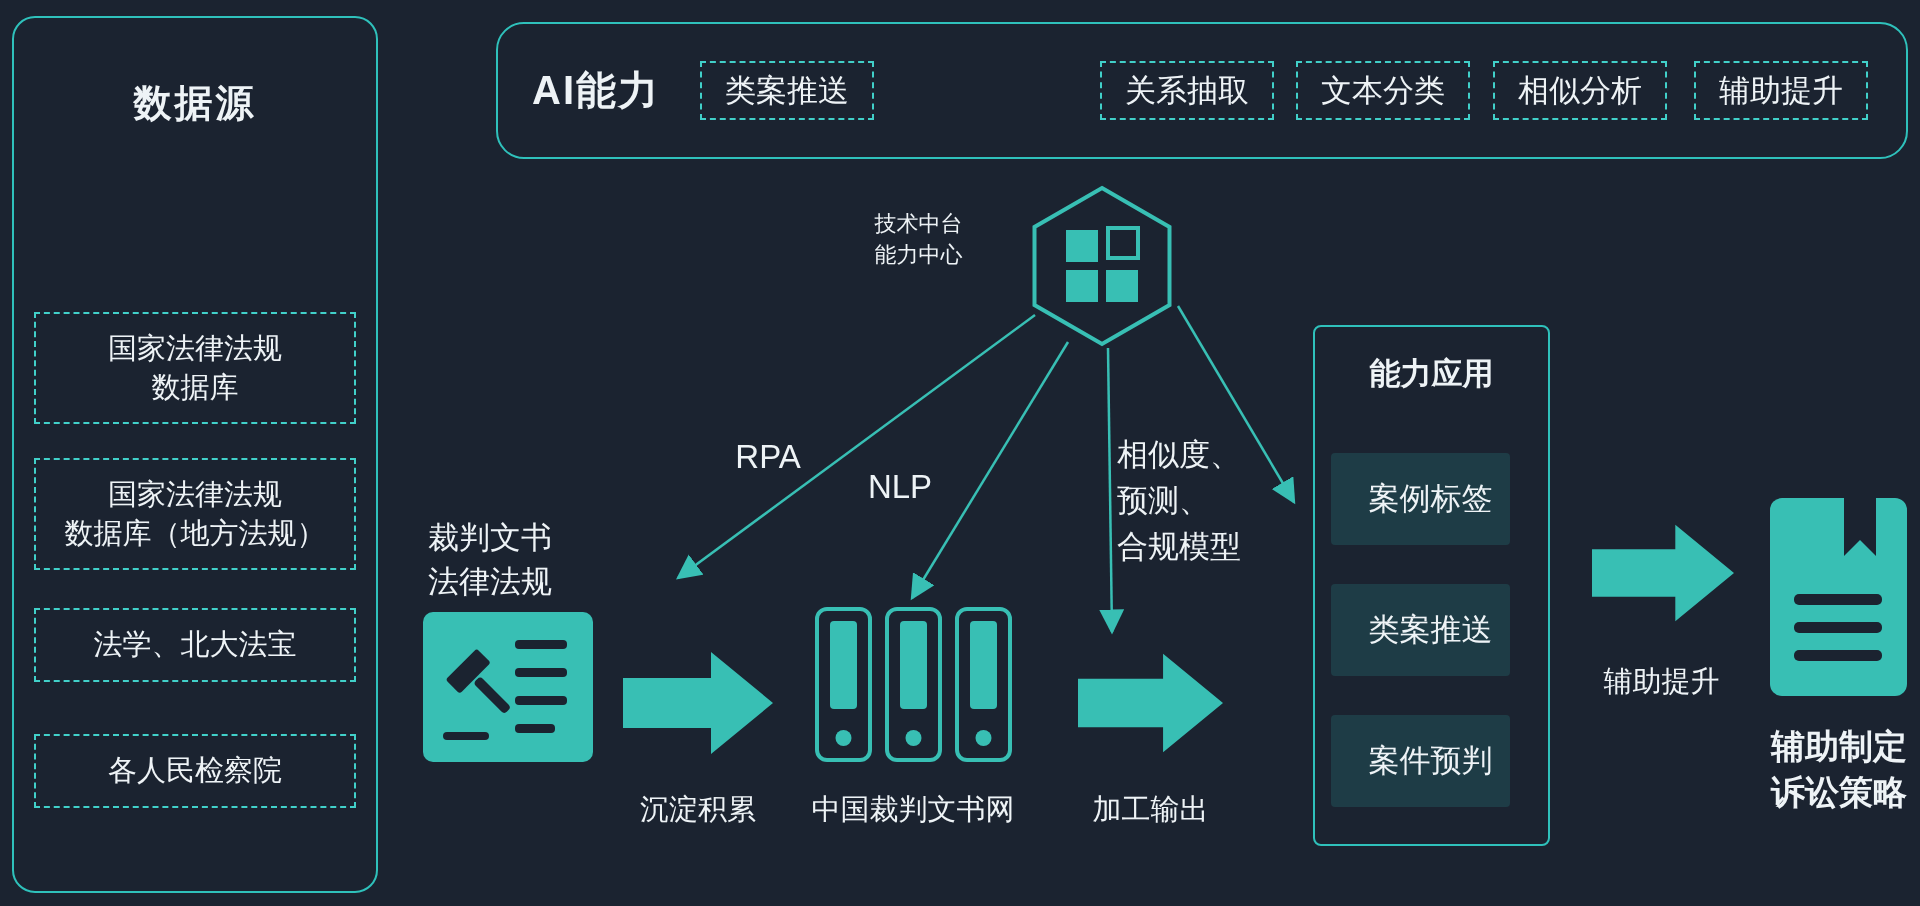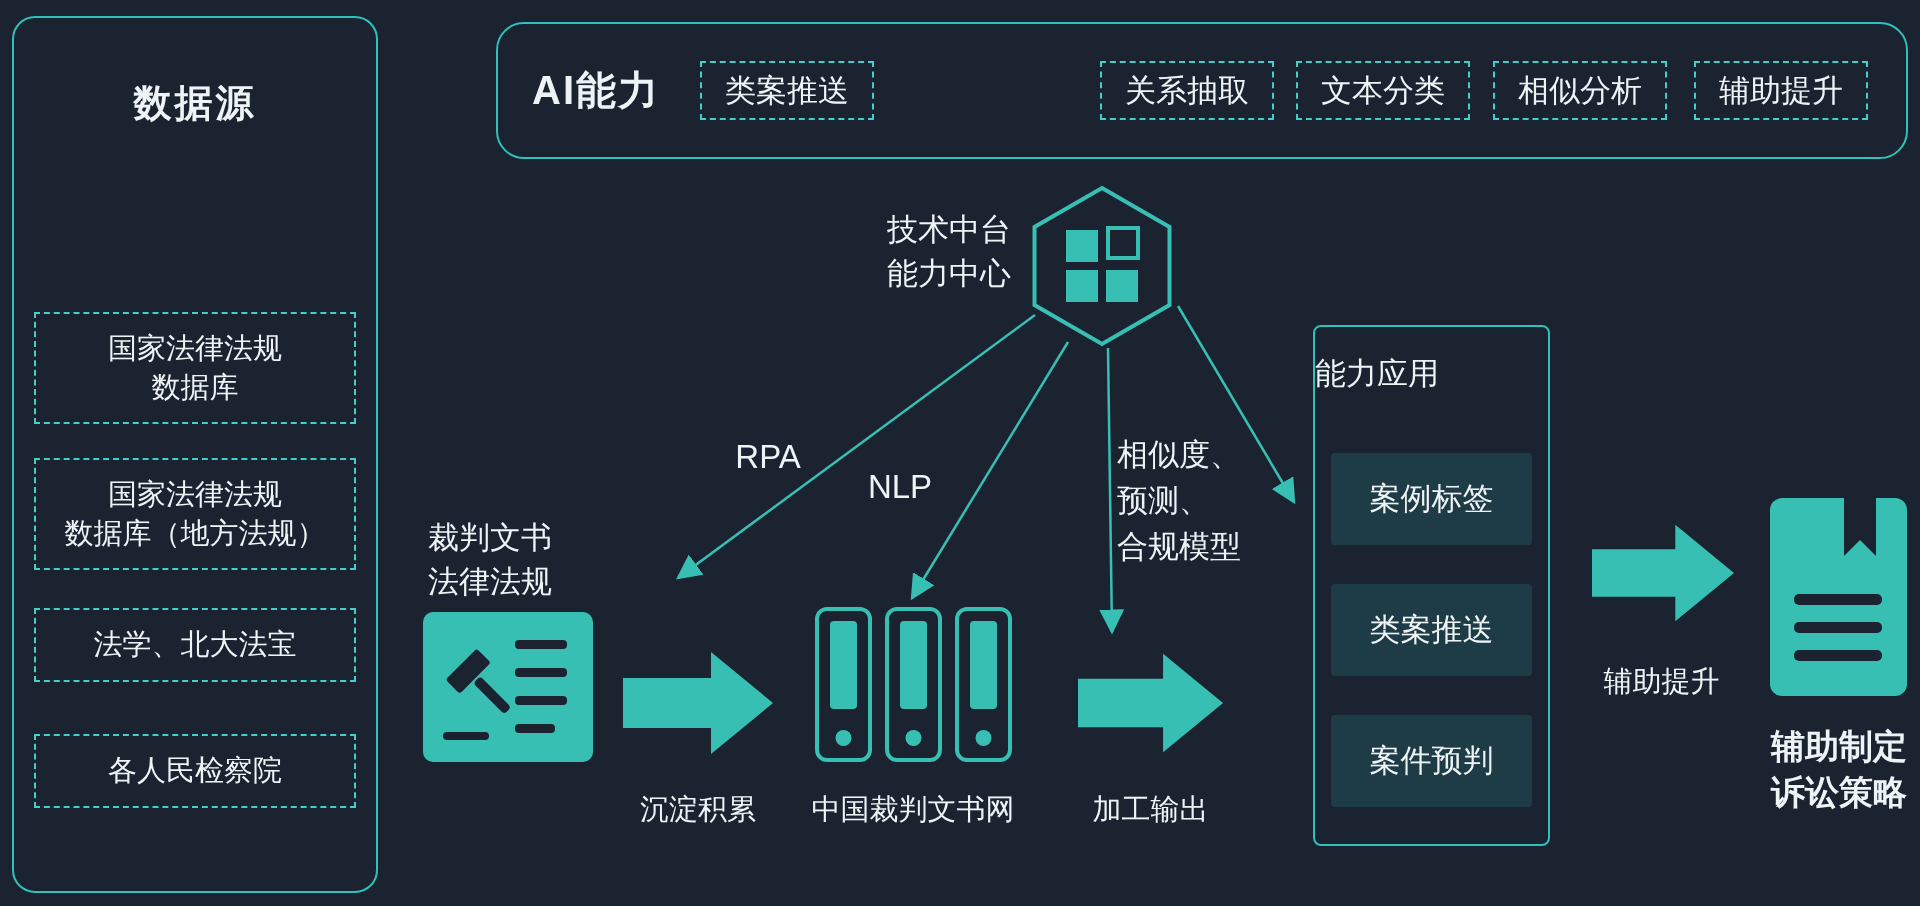--- a/index.html
+++ b/index.html
@@ -21,39 +21,39 @@
   .ds-panel{left:12px;top:16px;width:362px;height:873px;border:2px solid var(--panel-border);border-radius:23px;}
   .ds-title{left:0;right:0;top:60px;text-align:center;font-size:38px;font-weight:700;letter-spacing:3px;}
   .ds-item{left:20px;width:318px;border:2px dashed var(--dashed-border);display:flex;align-items:center;justify-content:center;
            font-size:29px;line-height:1.35;text-align:center;font-weight:500;}
   
   .ai-panel{left:496px;top:22px;width:1408px;height:133px;border:2px solid var(--panel-border);border-radius:28px;}
   .ai-title{left:34px;top:0;height:133px;display:flex;align-items:center;font-size:40px;font-weight:600;letter-spacing:2px;}
   .chip{top:37px;height:59px;width:174px;border:2px dashed var(--dashed-border);display:flex;align-items:center;justify-content:center;
         font-size:31px;font-weight:500;box-sizing:border-box;}
   
-  .platform-label{left:826px;top:208px;width:185px;text-align:right;font-size:31px;line-height:1.42;font-weight:500;}
+  .platform-label{left:826px;top:208px;width:185px;text-align:center;font-size:22px;line-height:1.42;font-weight:500;}
   
   .conn-label{font-size:33px;font-weight:500;}
   .rpa-label{left:713px;top:438px;width:110px;text-align:center;}
   .nlp-label{left:845px;top:468px;width:110px;text-align:center;}
   .sim-label{left:1117px;top:432px;width:200px;text-align:left;font-size:31px;line-height:1.48;}
   
   .flow-label{font-size:29px;font-weight:500;text-align:center;}
   .src-label{left:428px;top:516px;width:210px;text-align:left;font-size:31px;line-height:1.42;font-weight:500;}
   .accum-label{left:608px;top:790px;width:180px;}
   .repo-label{left:793px;top:790px;width:240px;}
   .out-label{left:1063px;top:790px;width:175px;}
   .assist-label{left:1574px;top:662px;width:175px;}
   .outcome-label{left:1754px;top:724px;width:170px;font-size:34px;font-weight:700;line-height:1.34;text-align:center;}
   
   .app-panel{left:1313px;top:325px;width:233px;height:517px;border:2px solid var(--panel-border);border-radius:8px;}
-  .app-title{left:0;right:0;top:26px;text-align:left;font-size:31px;font-weight:400;}
-  .app-item{left:16px;width:201px;height:92px;background:var(--app-item-bg);border-radius:4px;display:flex;align-items:center;justify-content:center;
-            font-size:31px;font-weight:500;}
+  .app-title{left:0;right:0;top:26px;text-align:center;font-size:31px;font-weight:700;}
+  .app-item{left:16px;width:159px;height:92px;background:var(--app-item-bg);border-radius:4px;display:flex;align-items:center;justify-content:center;
+            font-size:31px;font-weight:500;padding-left:20px;}
   svg{display:block;}
 </style>
 </head>
 <body>
 
 <div class="canvas">
 
   <div class="abs ds-panel">
     <div class="abs ds-title">数据源</div>
     <div class="abs ds-item pre" style="top:294px;height:108px;">国家法律法规

